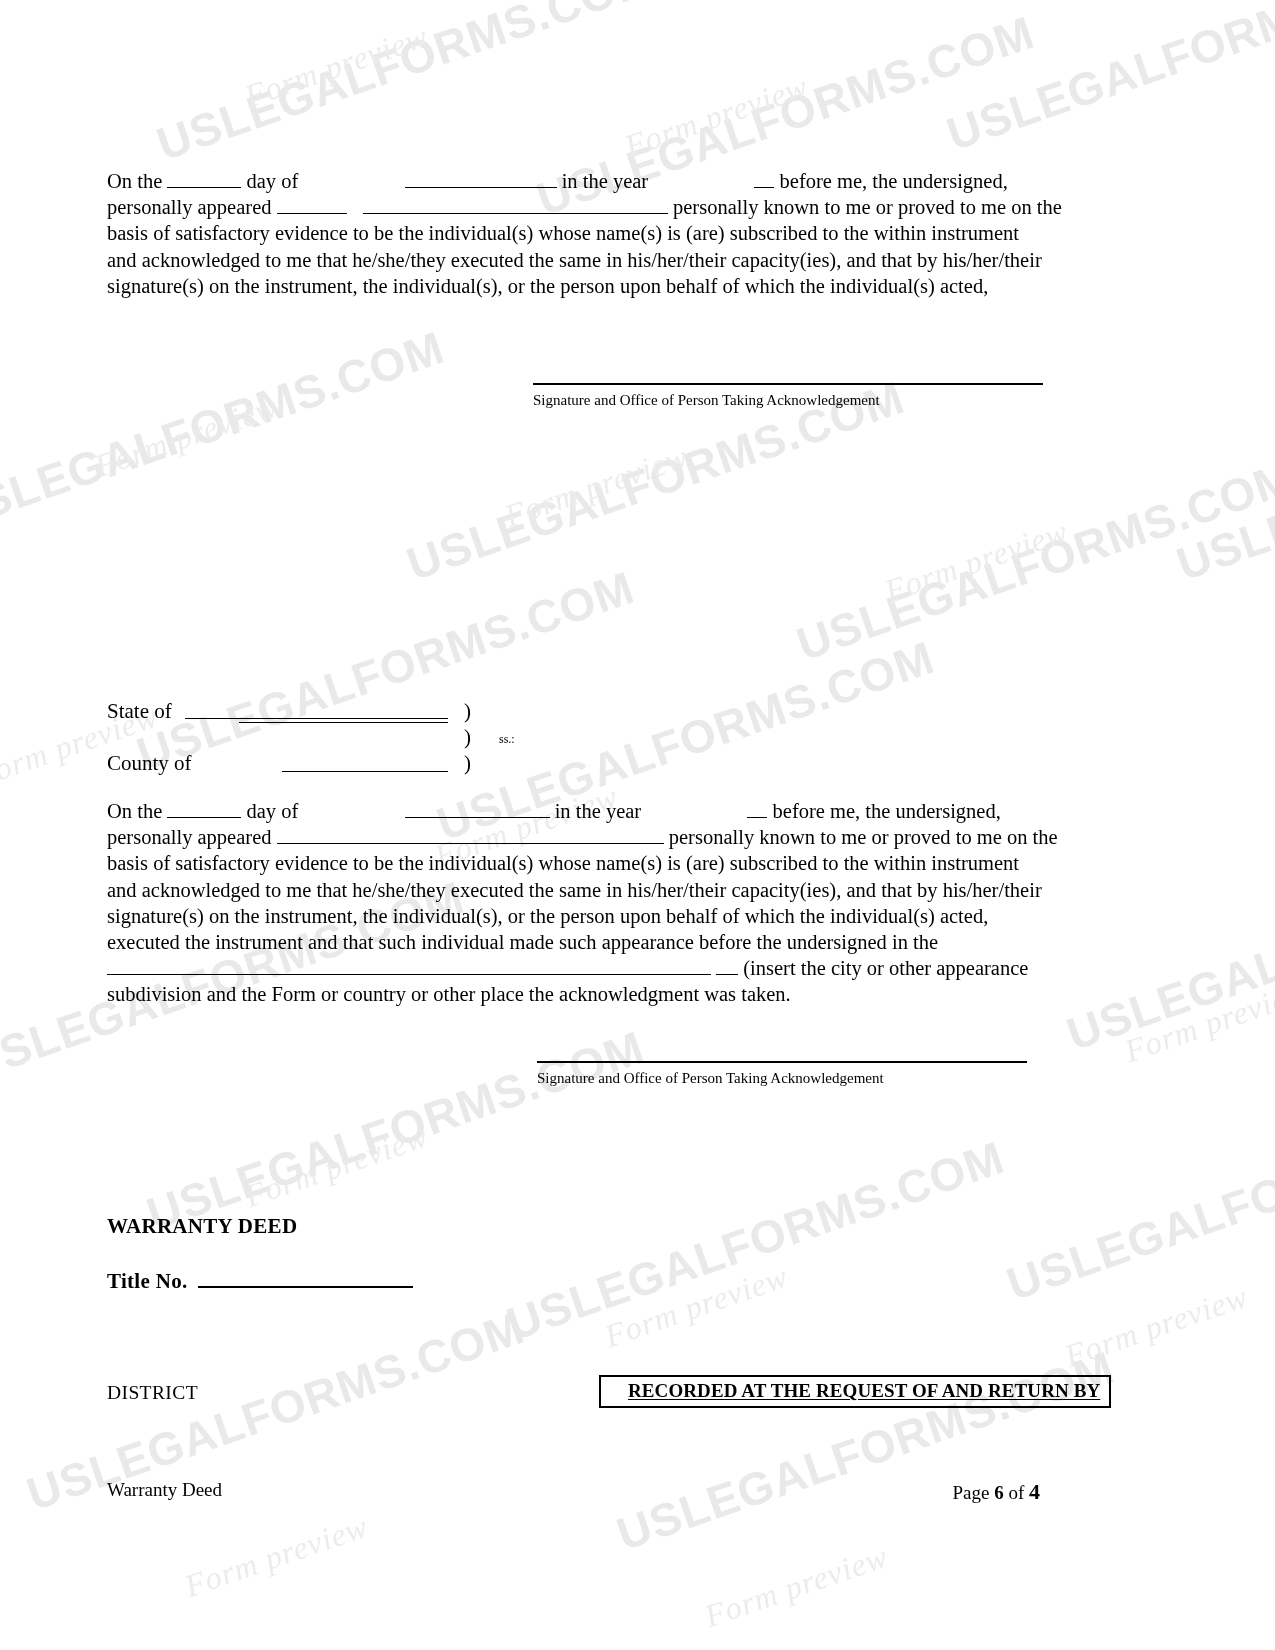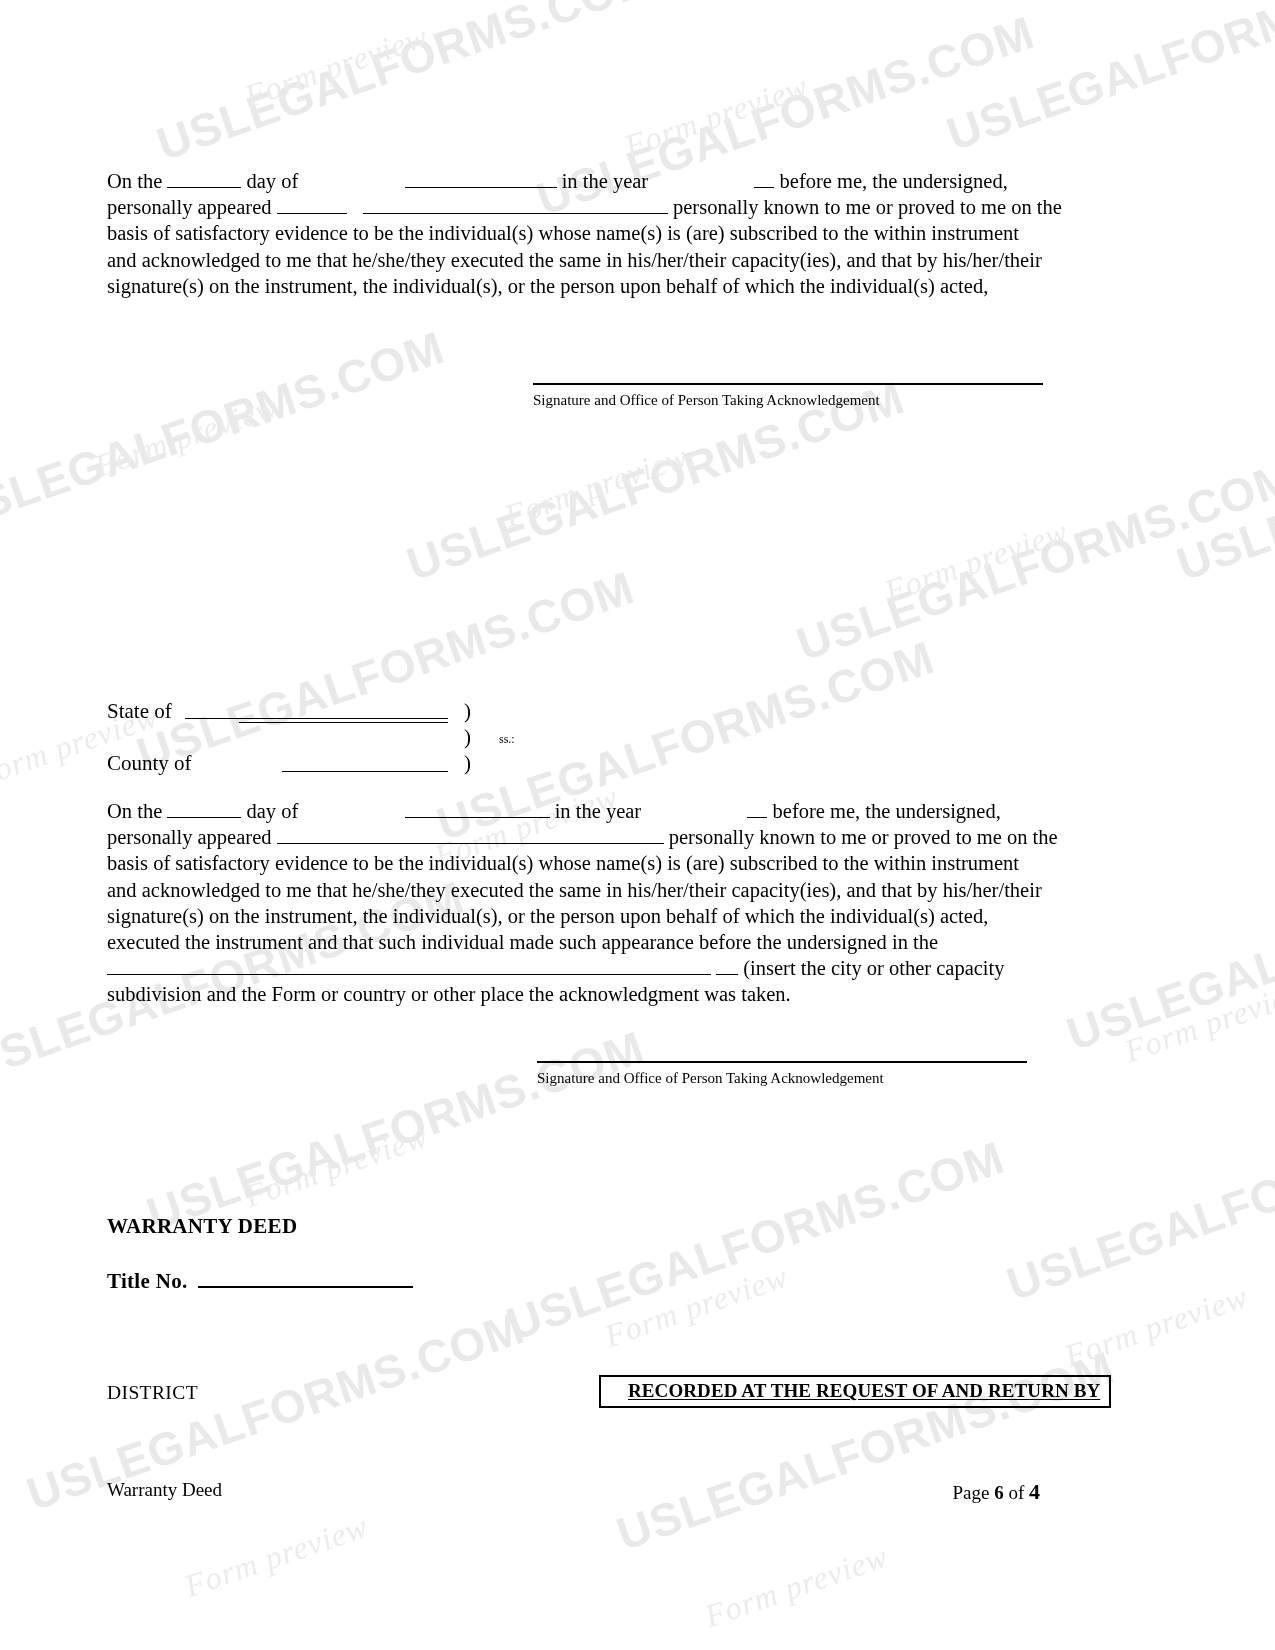--- a/index.html
+++ b/index.html
@@ -238,21 +238,21 @@
         <span class="rule" style="width:387px;"></span>
         <span>personally known to me or proved to me on the</span>
       </div>
       <div>basis of satisfactory evidence to be the individual(s) whose name(s) is (are) subscribed to the within instrument</div>
       <div>and acknowledged to me that he/she/they executed the same in his/her/their capacity(ies), and that by his/her/their</div>
       <div>signature(s) on the instrument, the individual(s), or the person upon behalf of which the individual(s) acted,</div>
       <div>executed the instrument and that such individual made such appearance before the undersigned in the</div>
       <div>
         <span class="rule" style="width:604px;"></span>
         <span class="rule" style="width:22px;"></span>
-        <span>(insert the city or other capacity</span>
+        <span>(insert the city or other appearance</span>
       </div>
       <div>subdivision and the Form or country or other place the acknowledgment was taken.</div>
     </div>
 
     <div class="blk" style="left:537px; top:1061px; width:490px;">
       <div class="sig-line"></div>
       <div class="sig-caption">Signature and Office of Person Taking Acknowledgement</div>
     </div>
 
     <div class="blk label-bold" style="left:107px; top:1214px;">WARRANTY DEED</div>

